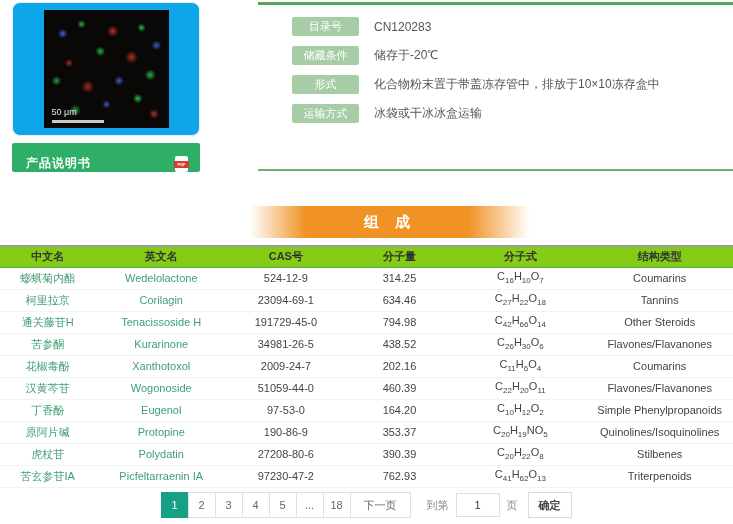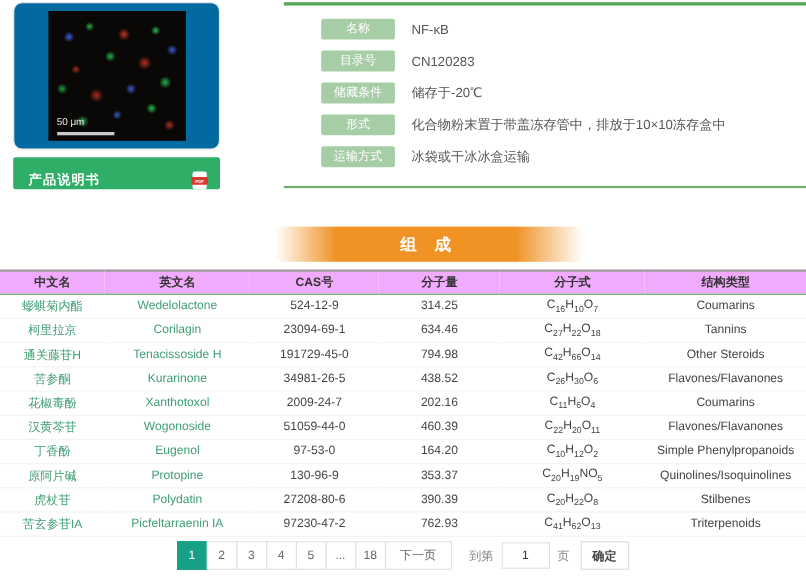--- a/index.html
+++ b/index.html
@@ -5,21 +5,21 @@
   * { box-sizing: border-box; margin: 0; padding: 0; }
   html,body { width:733px; height:524px; background:#fff; overflow:hidden;
               font-family:"Liberation Sans", sans-serif; }
 
   .page { width:733px; height:524px; position:relative; background:#fff; }
 
   
   .top-section { display:flex; padding-left:12px; padding-top:2px; height:172px; }
   .left-col { width:188px; flex-shrink:0; }
 
-  .image-card { width:188px; height:134px; background:#0369a1; border:1px solid #ececec;
+  .image-card { width:188px; height:134px; background:#0ea5e9; border:1px solid #ececec;
                 border-radius:8px; box-shadow:0 1px 3px rgba(0,0,0,.04); }
   .micrograph { width:125px; height:118px; margin:7px auto 0; position:relative;
     background-color:#0a0806;
     background-image:
       radial-gradient(circle 7px at 15% 20%, rgba(70,110,255,.85), transparent 70%),
       radial-gradient(circle 6px at 30% 12%, rgba(40,220,90,.8), transparent 70%),
       radial-gradient(circle 8px at 55% 18%, rgba(230,60,40,.8), transparent 70%),
       radial-gradient(circle 6px at 78% 15%, rgba(40,220,90,.85), transparent 70%),
       radial-gradient(circle 7px at 90% 30%, rgba(70,110,255,.8), transparent 70%),
       radial-gradient(circle 9px at 70% 40%, rgba(230,60,40,.75), transparent 70%),
@@ -58,21 +58,21 @@
   .info-value { margin-left:15px; color:#555; font-size:12px; white-space:nowrap; }
 
   
   .section-band { position:absolute; left:250px; top:206px; width:280px; height:32px;
     display:flex; align-items:center; justify-content:center;
     background:linear-gradient(to right, rgba(240,146,36,0) 0%, #f09224 20%, #f09224 78%, rgba(240,146,36,0) 100%); }
   .section-band span { color:#fff; font-size:15px; font-weight:bold; letter-spacing:6px; }
 
   
   .comp-table { position:absolute; left:0; top:245px; width:733px; border-collapse:collapse; }
-  .comp-table thead tr { background:#f0abfc; }
+  .comp-table thead tr { background:#84cc16; }
   .comp-table th { height:21px; font-size:11px; color:#333; font-weight:bold; text-align:center;
                    border-top:2px solid #9a9a9a; border-bottom:1px solid #55a855; }
   .comp-table td { height:22px; font-size:11px; color:#444; text-align:center;
                    border-bottom:1px solid #f0f5ef; }
   .comp-table td.green { color:#3f9e74; }
   .comp-table sub { font-size:8px; }
   .col-cn{width:13%} .col-en{width:18%} .col-cas{width:16%}
   .col-mw{width:15%} .col-mf{width:18%} .col-type{width:20%}
 
   
@@ -110,24 +110,20 @@
         <span class="btn-label">产品说明书</span>
         <span class="pdf-icon">
           <span class="pdf-badge">PDF</span>
         </span>
       </div>
     </div>
 
     <div class="right-col">
       <div class="info-rows" id="info-rows">
           <div class="info-row">
-            <span class="info-label">名称</span>
-            <span class="info-value">NF-κB</span>
-          </div>
-          <div class="info-row">
             <span class="info-label">目录号</span>
             <span class="info-value">CN120283</span>
           </div>
           <div class="info-row">
             <span class="info-label">储藏条件</span>
             <span class="info-value">储存于-20℃</span>
           </div>
           <div class="info-row">
             <span class="info-label">形式</span>
             <span class="info-value">化合物粉末置于带盖冻存管中，排放于10×10冻存盒中</span>
@@ -208,21 +204,21 @@
           <td class="green">丁香酚</td>
           <td class="green">Eugenol</td>
           <td>97-53-0</td>
           <td>164.20</td>
           <td>C<sub>10</sub>H<sub>12</sub>O<sub>2</sub></td>
           <td>Simple Phenylpropanoids</td>
         </tr>
         <tr>
           <td class="green">原阿片碱</td>
           <td class="green">Protopine</td>
-          <td>130-96-9</td>
+          <td>190-86-9</td>
           <td>353.37</td>
           <td>C<sub>20</sub>H<sub>19</sub>NO<sub>5</sub></td>
           <td>Quinolines/Isoquinolines</td>
         </tr>
         <tr>
           <td class="green">虎杖苷</td>
           <td class="green">Polydatin</td>
           <td>27208-80-6</td>
           <td>390.39</td>
           <td>C<sub>20</sub>H<sub>22</sub>O<sub>8</sub></td>

